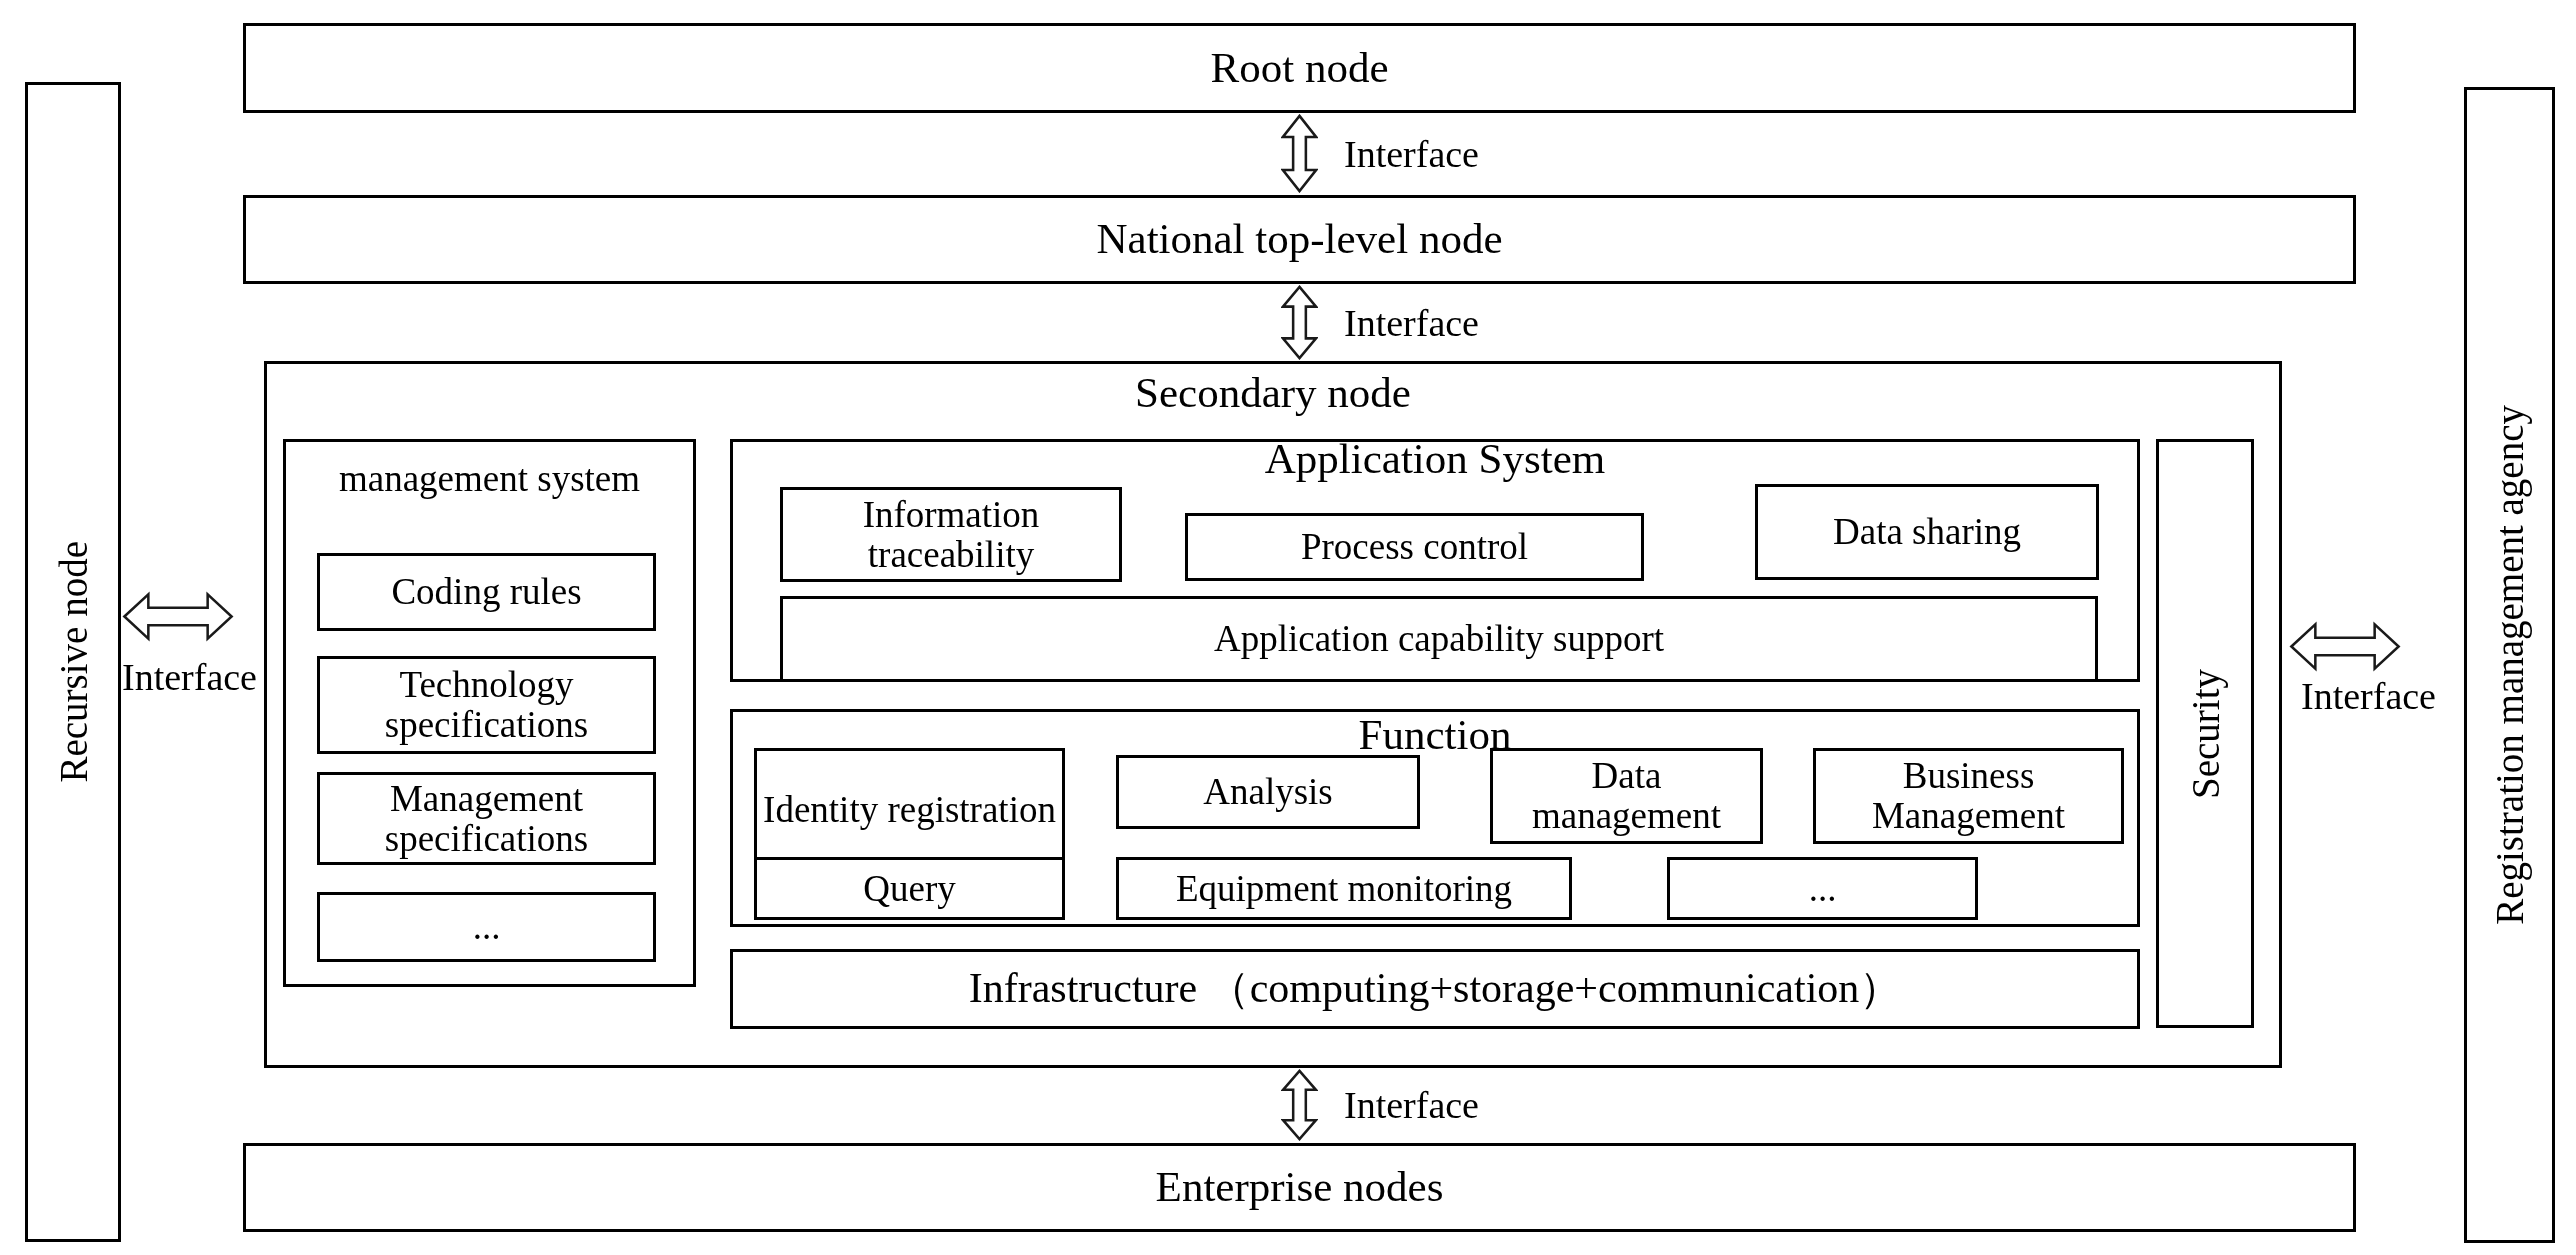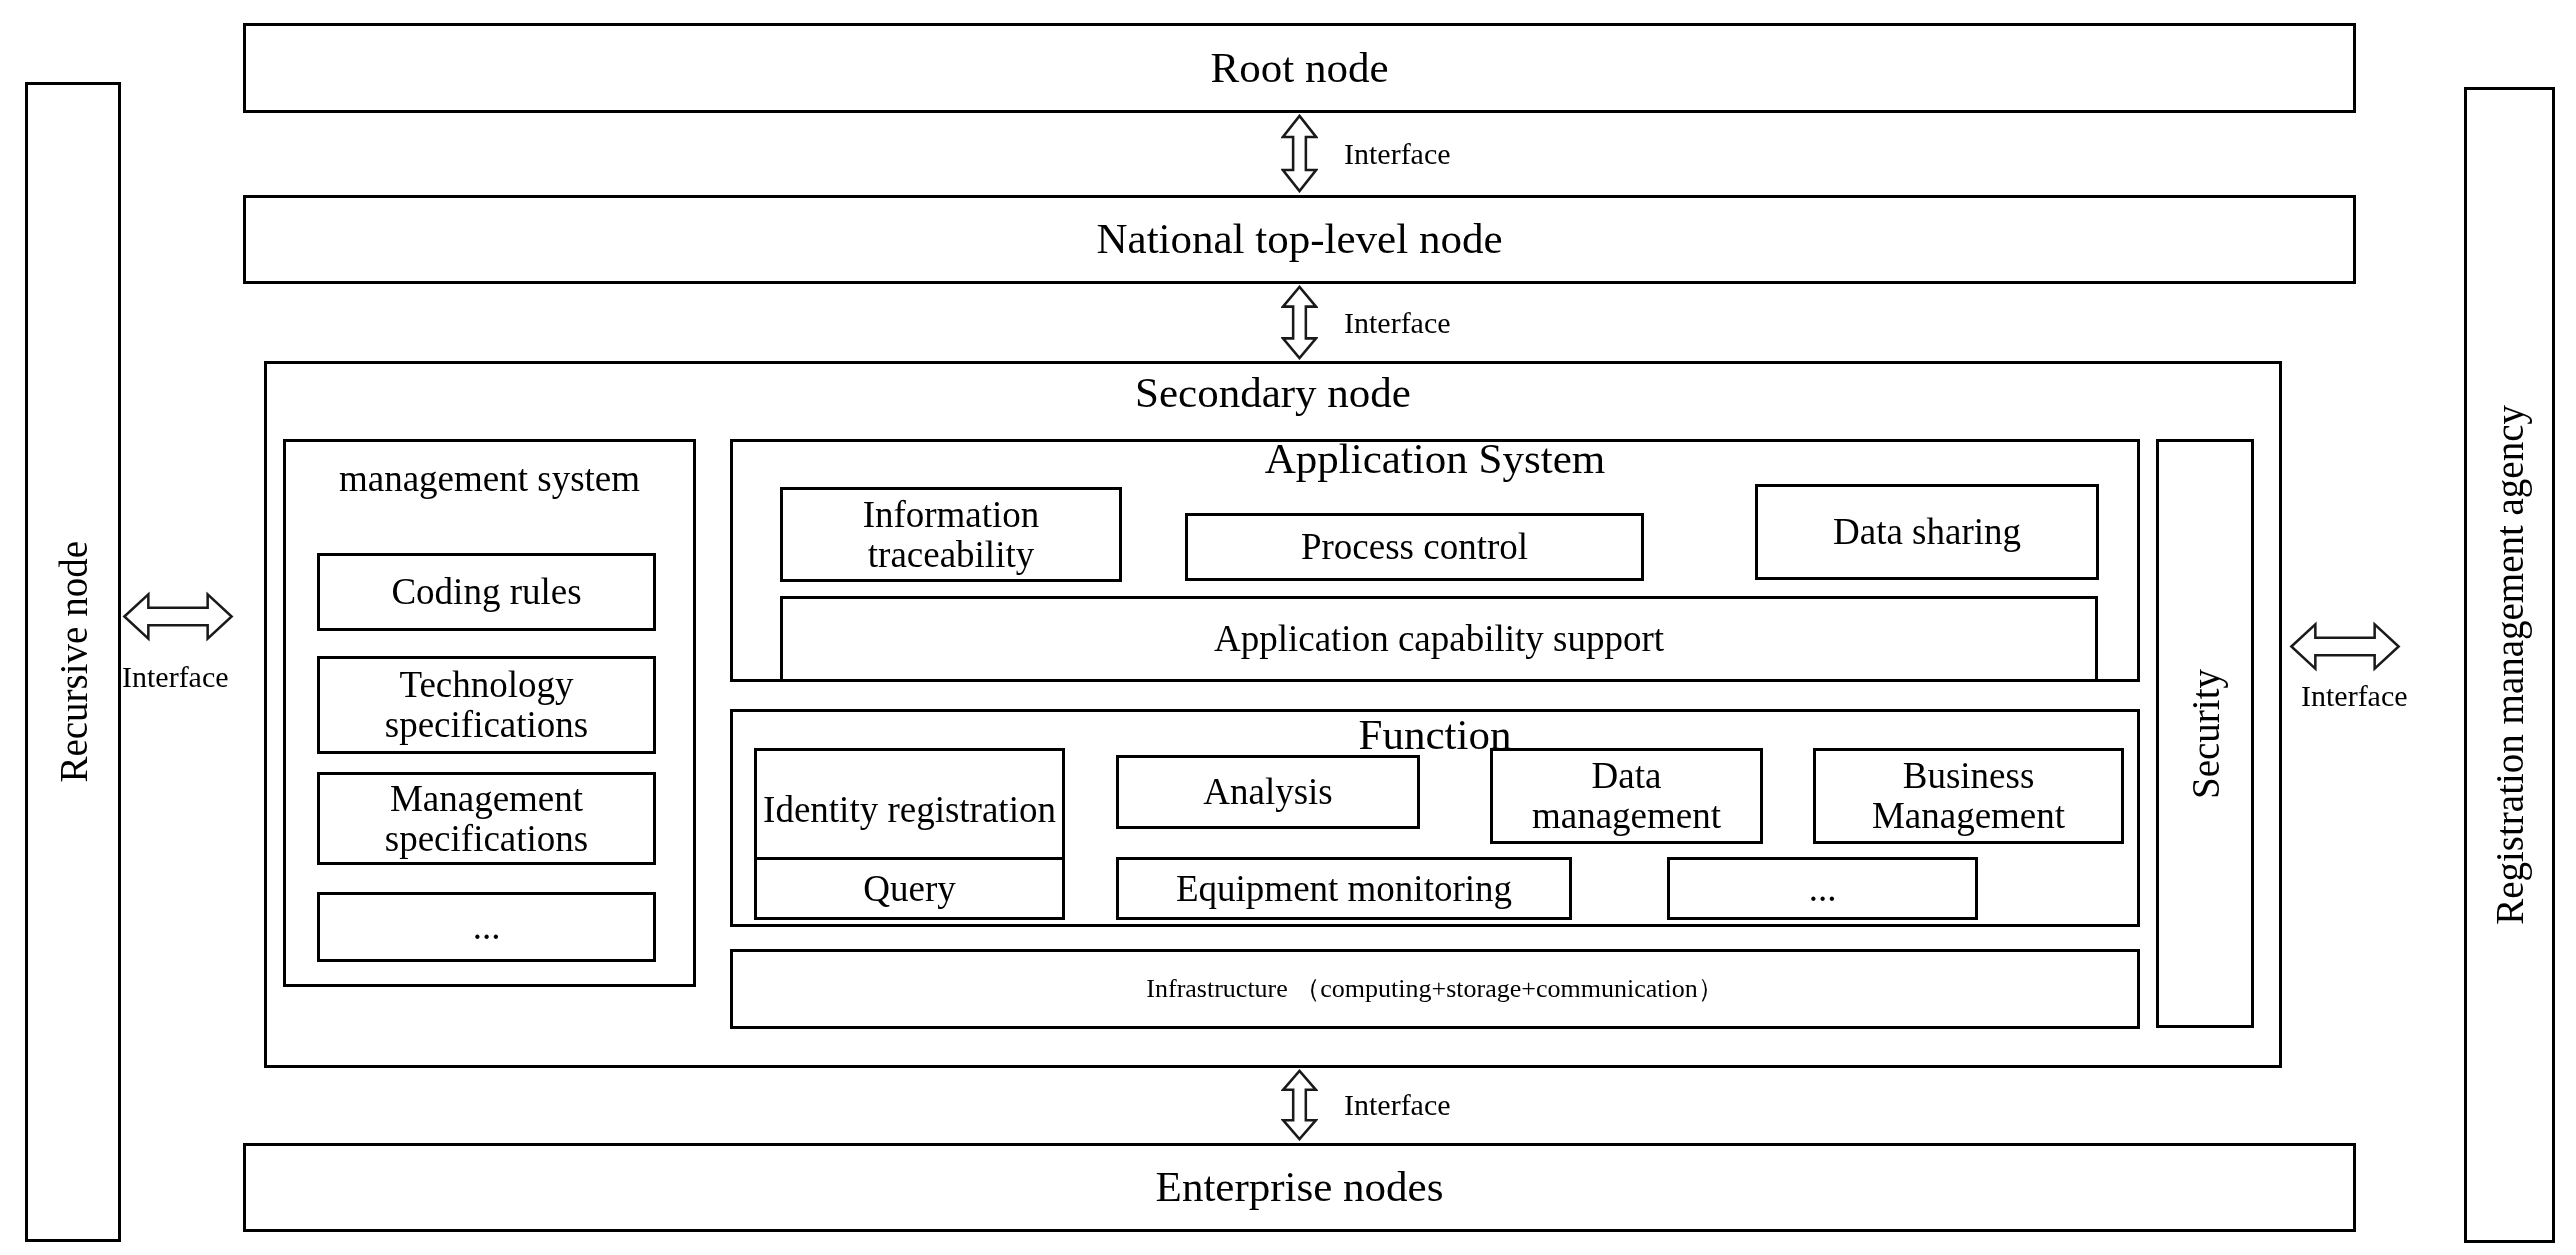--- a/index.html
+++ b/index.html
@@ -23,22 +23,22 @@
     text-align:center;
     line-height:1.08;
   }
   .title{
     position:absolute;
     text-align:center;
     line-height:1.05;
   }
   .f-node{font-size:43px;}
   .f-box{font-size:37px;}
-  .f-infra{font-size:26px;}
-  .f-iface{font-size:30px;}
+  .f-infra{font-size:42px;}
+  .f-iface{font-size:38px;}
   .f-vert{font-size:39px;}
   .vtext{
     writing-mode:vertical-rl;
     transform:rotate(180deg);
     white-space:nowrap;
   }
   .vbar{
     display:flex;align-items:center;justify-content:center;
   }
   .ifacelbl{

